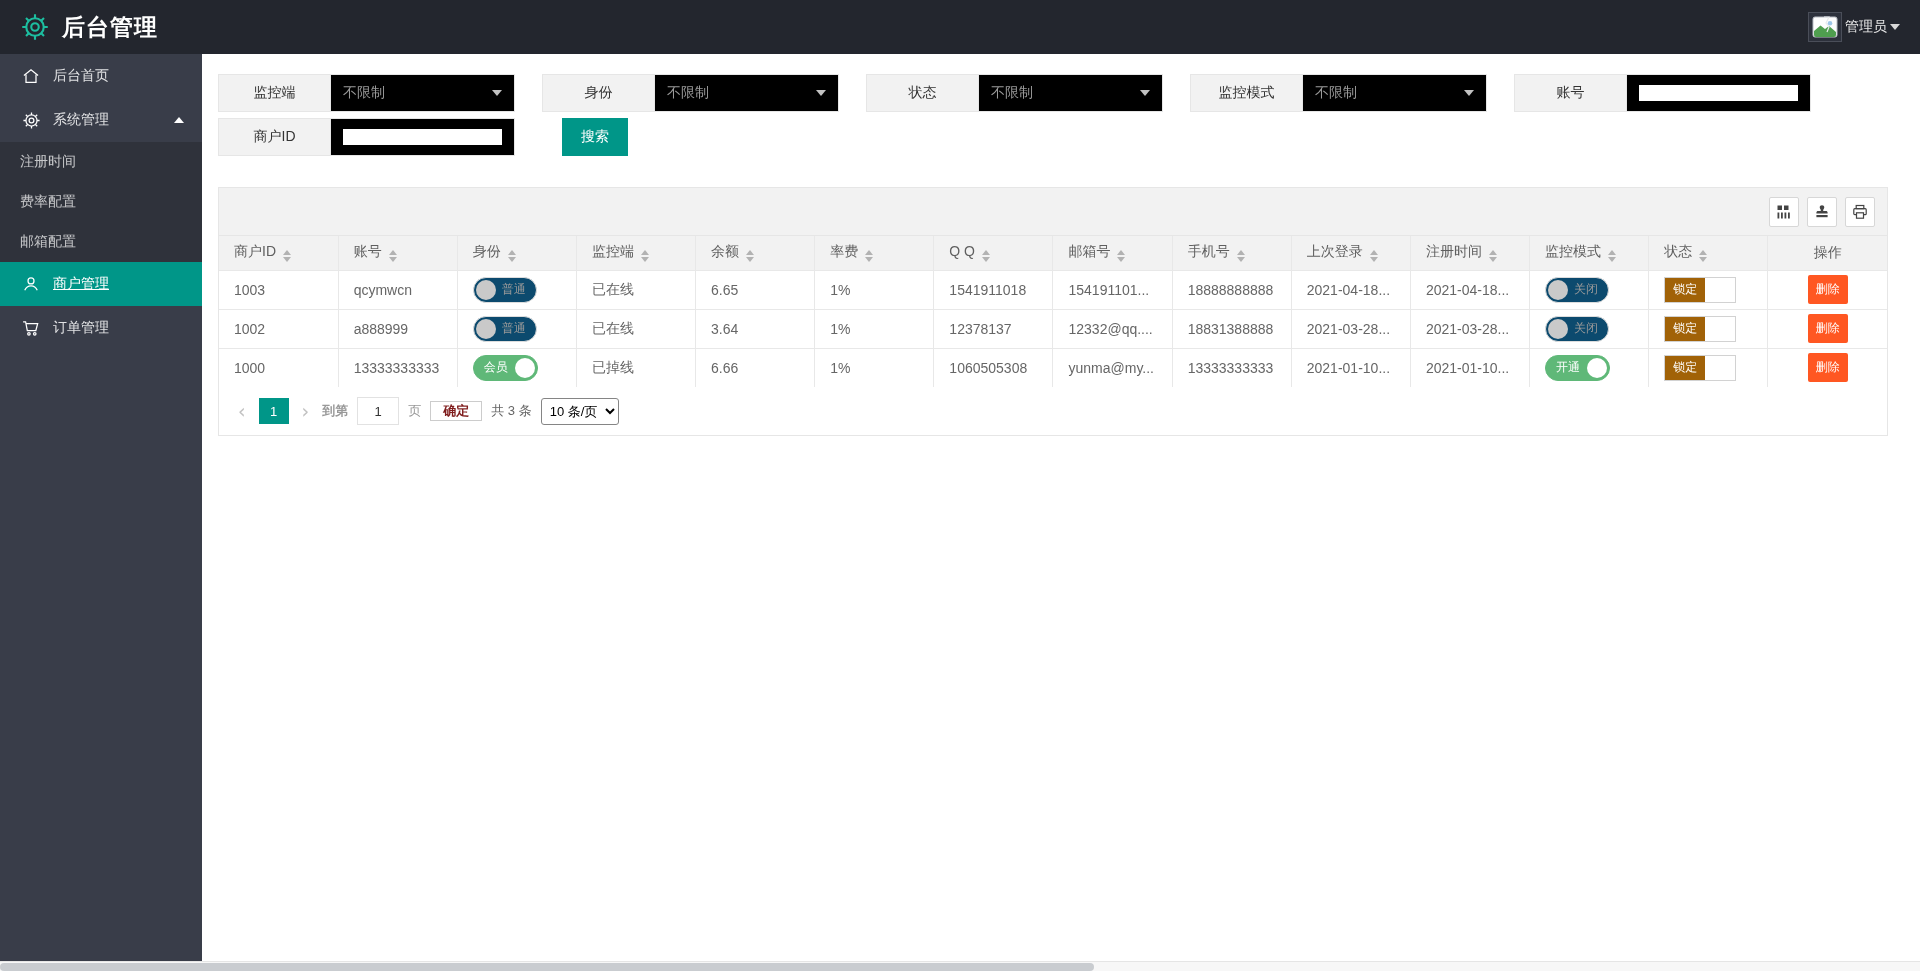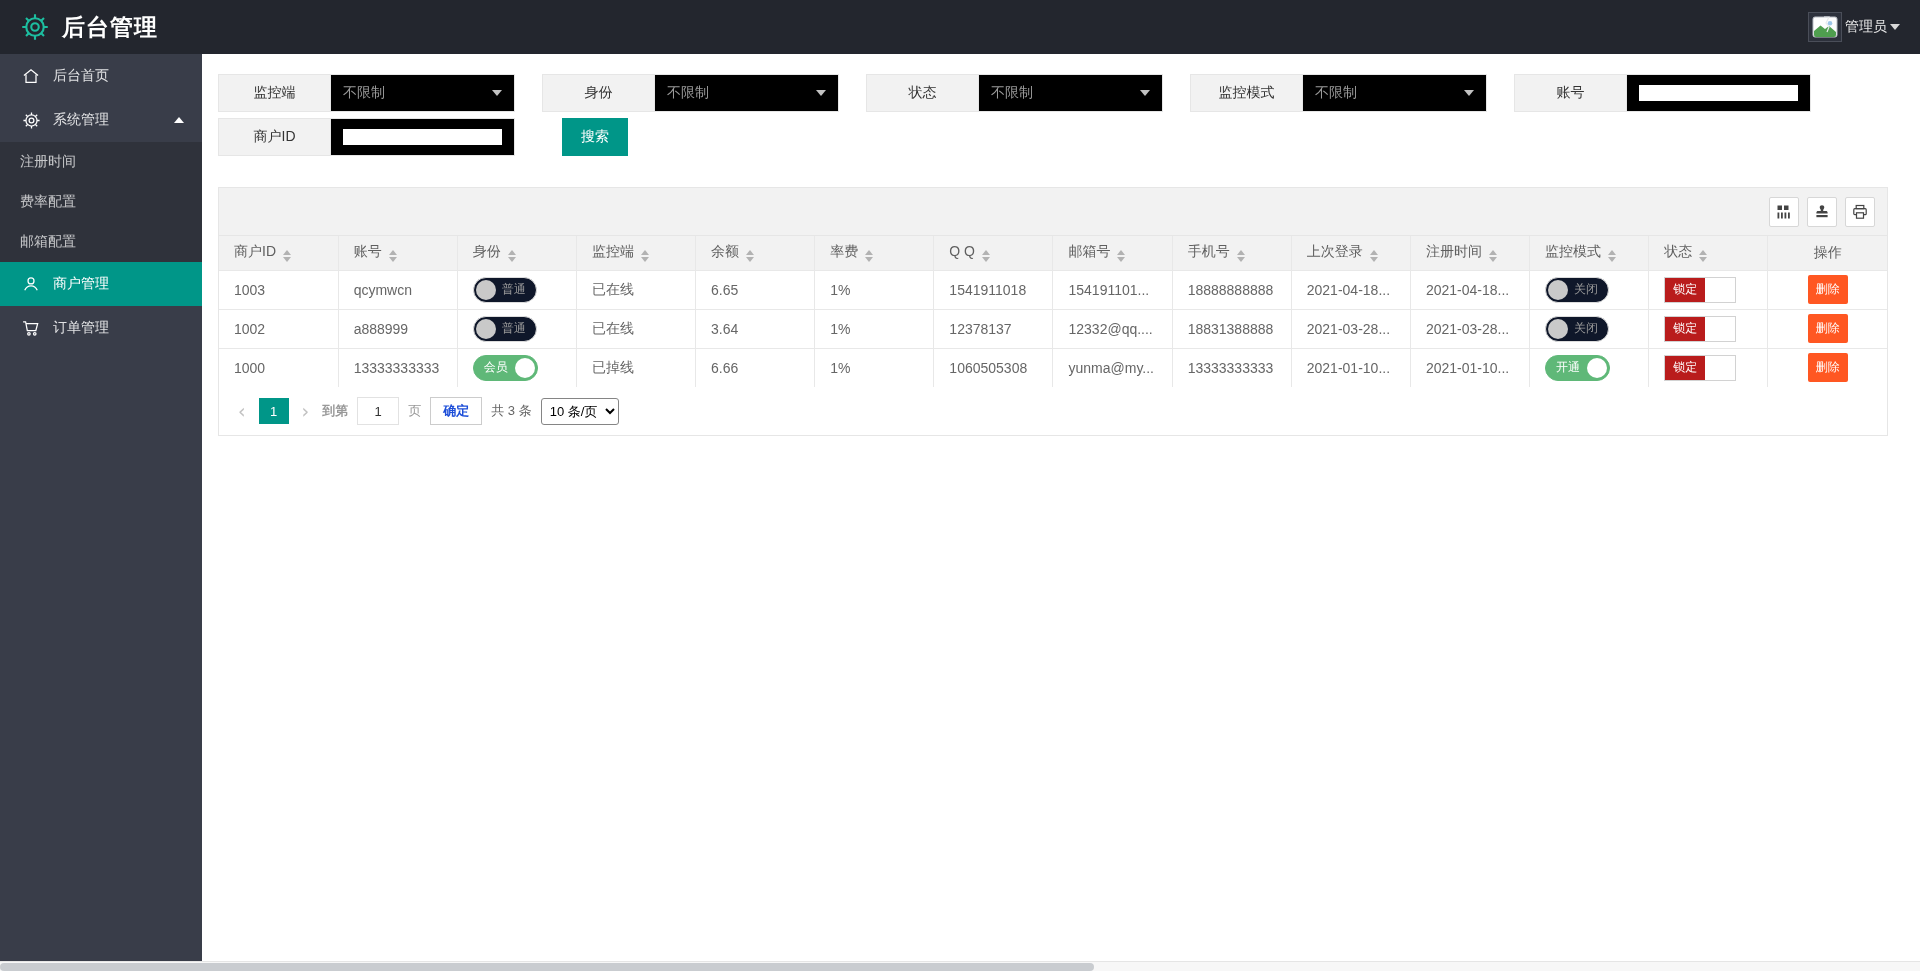--- a/index.html
+++ b/index.html
@@ -17,21 +17,21 @@
   .user-name { font-size:14px; color:#e8e8e8; }
   .tri-down-w { width:0; height:0; border-left:5px solid transparent;
     border-right:5px solid transparent; border-top:6px solid #d8d8d8; }
 
   
   .layout { display:flex; height:917px; }
   .sidebar { width:202px; background:#393D49; flex-shrink:0; }
   .side-item { height:44px; display:flex; align-items:center; padding:0 18px 0 20px;
     font-size:14px; color:rgba(255,255,255,.85); cursor:pointer; }
   .side-item.child { height:40px; background:#2F323B; color:rgba(255,255,255,.72); }
-  .side-item.active { background:#009688; color:#fff; height:44px; }
+  .side-item.active { background:#009688; color:#fff; height:44px;text-decoration:underline; }
   .s-icon { width:22px; height:22px; margin-right:11px; display:flex;
     align-items:center; justify-content:center; flex-shrink:0; }
   .s-label { white-space:nowrap; }
   .arr-up { margin-left:auto; width:0; height:0; border-left:5px solid transparent;
     border-right:5px solid transparent; border-bottom:6px solid #fff; }
   .arr-down { margin-left:auto; width:0; height:0; border-left:5px solid transparent;
     border-right:5px solid transparent; border-top:6px solid #cfd0d3; }
 
   .main { flex:1; background:#fff; padding:20px 32px 4px 16px; overflow:hidden; }
 
@@ -67,43 +67,43 @@
   .grid th.center, .grid td.center { text-align:center; }
   .carets { display:inline-flex; flex-direction:column; gap:2px; margin-left:7px; vertical-align:1px; }
   .c-up { width:0; height:0; border-left:4px solid transparent; border-right:4px solid transparent;
     border-bottom:5px solid #b2b2b2; }
   .c-down { width:0; height:0; border-left:4px solid transparent; border-right:4px solid transparent;
     border-top:5px solid #b2b2b2; }
 
   
   .pill { display:inline-flex; align-items:center; height:26px; min-width:64px;
     border-radius:13px; font-size:12px; cursor:pointer; vertical-align:middle; }
-  .pill.off { border:1px solid #ddd; background:#0f172a; color:#999; padding:0 9px 0 2px; }
+  .pill.off { border:1px solid #ddd; background:#0c4a6e; color:#999; padding:0 9px 0 2px; }
   .pill.off .dot { width:20px; height:20px; border-radius:50%; background:#c9c9c9; margin-right:6px; }
   .pill.on  { background:#5FB878; color:#fff; padding:0 2px 0 10px; border:1px solid #5FB878; }
   .pill.on .dot { width:20px; height:20px; border-radius:50%; background:#fff; margin-left:7px; }
   .pill .dot { flex-shrink:0; }
   .lockswitch { display:inline-flex; width:72px; height:26px; border:1px solid #d2d2d2;
     background:#fff; cursor:pointer; vertical-align:middle; }
-  .lock-on { width:40px; background:#b91c1c; color:#fff; font-size:12px;
+  .lock-on { width:40px; background:#a16207; color:#fff; font-size:12px;
     display:flex; align-items:center; justify-content:center; }
   .lock-off { flex:1; background:#fff; }
   .del-btn { background:#FF5722; color:#fff; border:none; border-radius:2px;
     font-size:12px; padding:6px 8px; cursor:pointer; }
 
   
   .pager { display:flex; align-items:center; gap:9px; padding:10px 15px; font-size:13px; color:#666; }
   .pg-arrow { color:#c2c2c2; font-size:19px; line-height:1; padding:0 4px; cursor:default;
     font-family:"DejaVu Sans",sans-serif; }
   .pg-num { min-width:30px; height:26px; background:#009688; color:#fff; font-size:13px;
     display:flex; align-items:center; justify-content:center; cursor:pointer; }
   .goto-input { width:42px; height:28px; border:1px solid #e2e2e2; text-align:center;
     font-size:13px; color:#333; outline:none; }
-  .confirm-btn { height:28px; padding:0 12px; background:#fff; border:1px solid #ccc;
-    font-size:13px; font-weight:bold; color:#1d4ed8; cursor:pointer; }
+  .confirm-btn { height:20px; padding:0 12px; background:#fff; border:1px solid #ccc;
+    font-size:13px; font-weight:bold; color:#7f1d1d; cursor:pointer; }
   .page-size { height:27px; font-size:13px; color:#000; border:1px solid #858585;
     border-radius:3px; background:#fff; padding:0 4px; outline:none; }
 
   
   .hscrollbar { position:fixed; left:0; bottom:0; width:100%; height:10px;
     background:#f7f7f7; border-top:1px solid #e5e5e5; }
   .hthumb { position:absolute; left:0; top:1px; height:8px; width:57%;
     background:#c9ccd0; border-radius:4px; }
 </style>
 </head>

